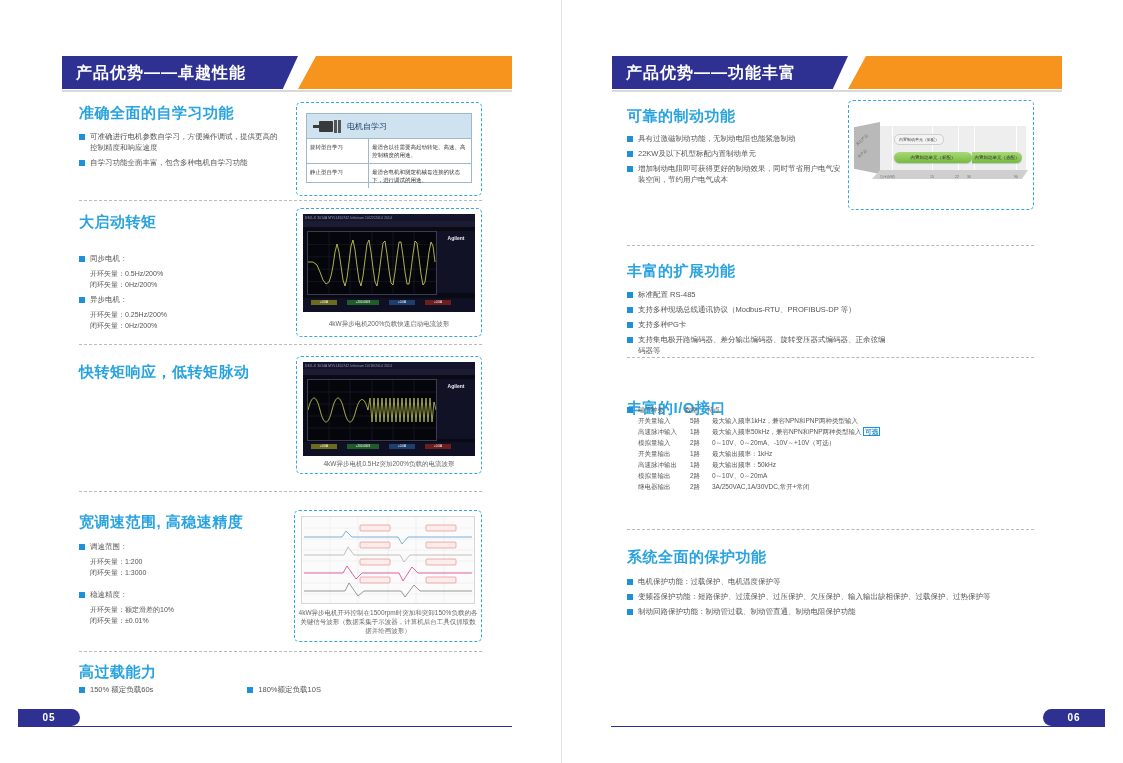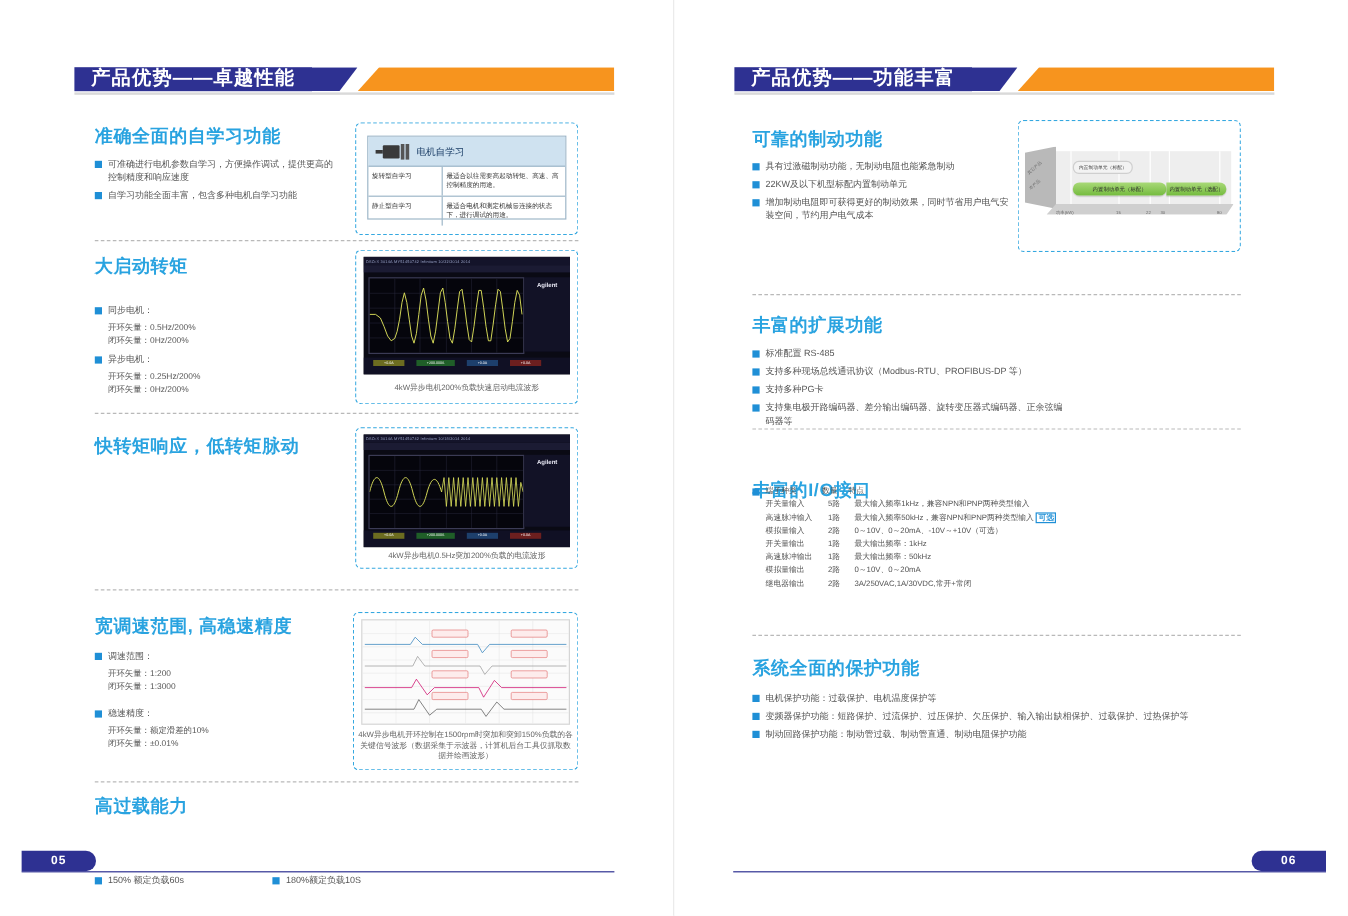--- a/index.html
+++ b/index.html
@@ -12,21 +12,21 @@
   .spread{
     position:absolute;left:0;top:0;width:1123px;height:763px;
     background:#ffffff;
   }
   .page{position:absolute;top:0;height:763px;width:561px;background:#fff;}
   .page-left{left:0;}
   .page-right{left:562px;}
   .gutter{position:absolute;left:561px;top:0;width:1px;height:763px;background:#e2e2e2;}
 
   
-  .banner{position:absolute;height:20px;display:flex;align-items:stretch;}
+  .banner{position:absolute;height:33px;display:flex;align-items:stretch;}
   .banner .bar{
     flex:0 0 auto;background:#2e3192;display:flex;align-items:center;
     padding:0 14px;
   }
   .banner .title{
     color:#ffffff;font-size:16px;font-weight:bold;letter-spacing:1px;
     white-space:nowrap;line-height:28px;
   }
   .banner .wedge{
     width:38px;background:#2e3192;
@@ -342,21 +342,21 @@
           <rect x="124" y="42" width="30" height="6" rx="1"></rect>
           <rect x="124" y="60" width="30" height="6" rx="1"></rect>
         </g>
       </svg>
     </div>
     <div class="figcap" style="left:298px;top:608px;width:180px;text-align:center;">4kW异步电机开环控制在1500rpm时突加和突卸150%负载的各关键信号波形（数据采集于示波器，计算机后台工具仅抓取数据并绘画波形）</div>
 
     <div class="hr-dot" style="left:79px;top:651px;width:403px;"></div>
 
     <div class="sec-title" style="left:79px;top:663px;">高过载能力</div>
-    <div class="blist" style="left:79px;top:684px;width:330px;display:flex;gap:74px;margin-top:44px;">
+    <div class="blist" style="left:79px;top:684px;width:330px;display:flex;gap:94px;">
       <div class="bitem">
         <span class="bullet"></span>
         <span class="btext">150% 额定负载60s</span>
       </div>
       <div class="bitem">
         <span class="bullet"></span>
         <span class="btext">180%额定负载10S</span>
       </div>
     </div>
 

